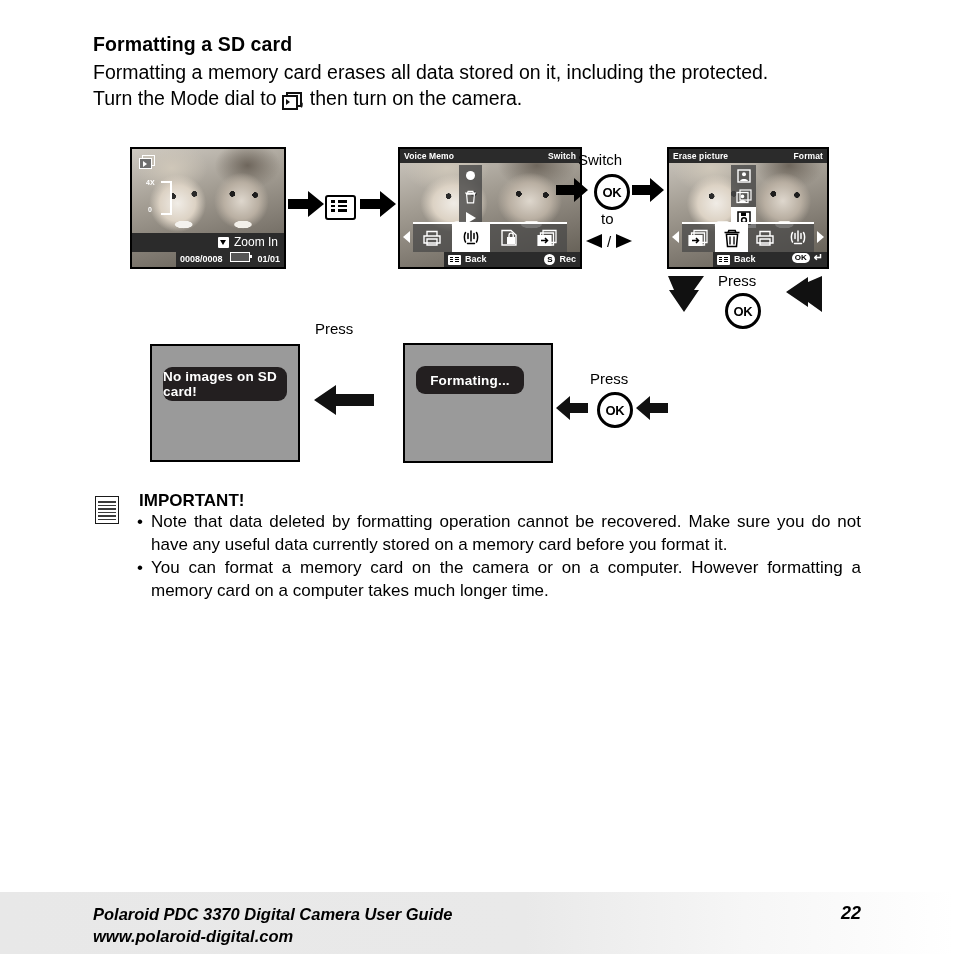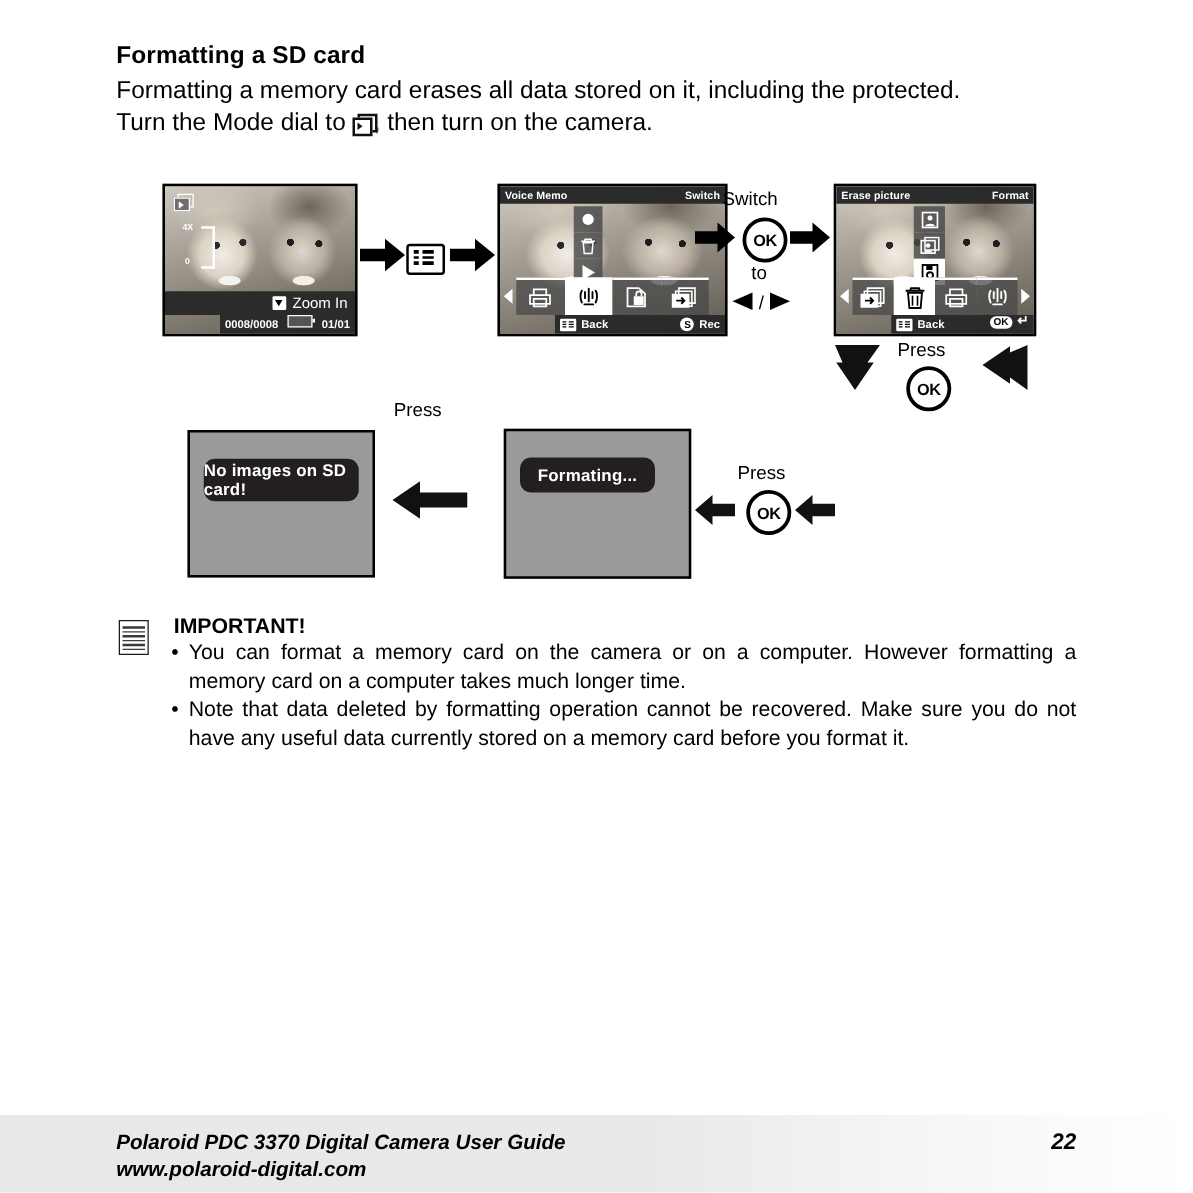--- a/index.html
+++ b/index.html
@@ -412,22 +412,22 @@
     <div class="noteicon">
       <b style="top:4px"></b>
         <b style="top:7.5px"></b>
         <b style="top:11px"></b>
         <b style="top:14.5px"></b>
         <b style="top:18px"></b>
         <b style="top:21.5px"></b>
     </div>
     <h2>IMPORTANT!</h2>
     <ul class="bullets">
+      <li>Note that data deleted by formatting operation cannot be recovered. Make sure you do not have any useful data currently stored on a memory card before you format it.</li>
       <li>You can format a memory card on the camera or on a computer. However formatting a memory card on a computer takes much longer time.</li>
-      <li>Note that data deleted by formatting operation cannot be recovered. Make sure you do not have any useful data currently stored on a memory card before you format it.</li>
     </ul>
   </div>
 
   <div class="footer">
     <div class="ft-text">
       <div>Polaroid PDC 3370 Digital Camera User Guide</div>
       <div>www.polaroid-digital.com</div>
     </div>
     <div class="ft-page">22</div>
   </div>

